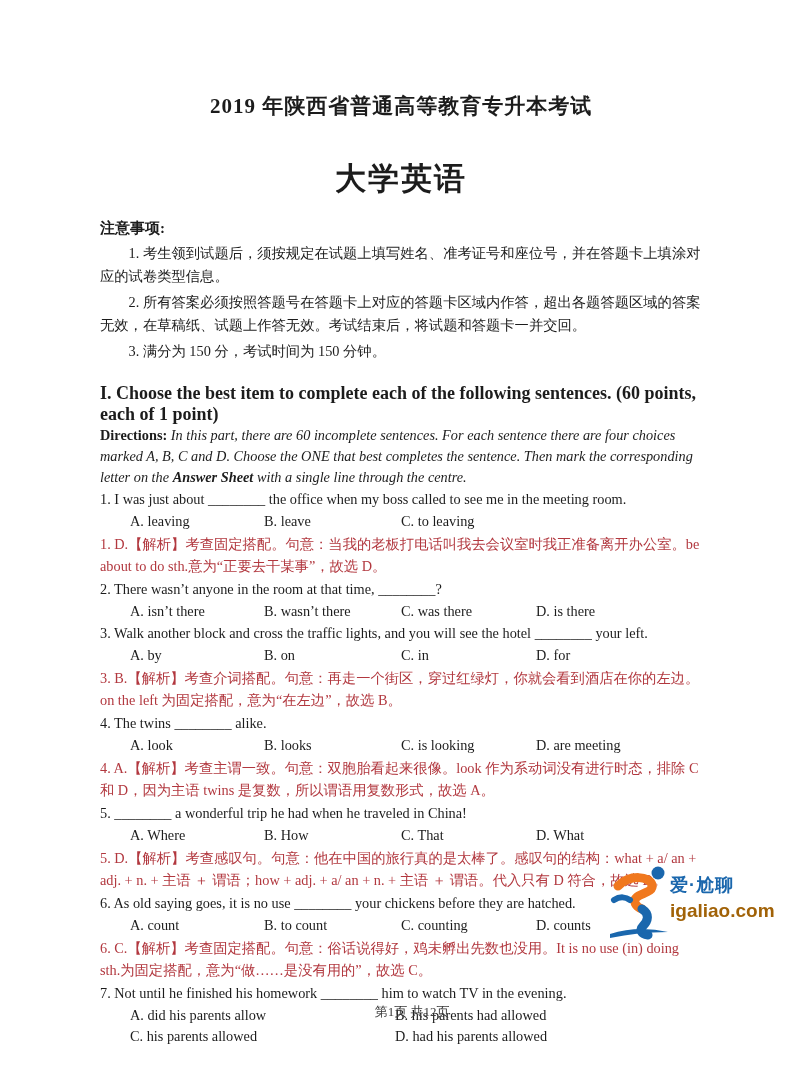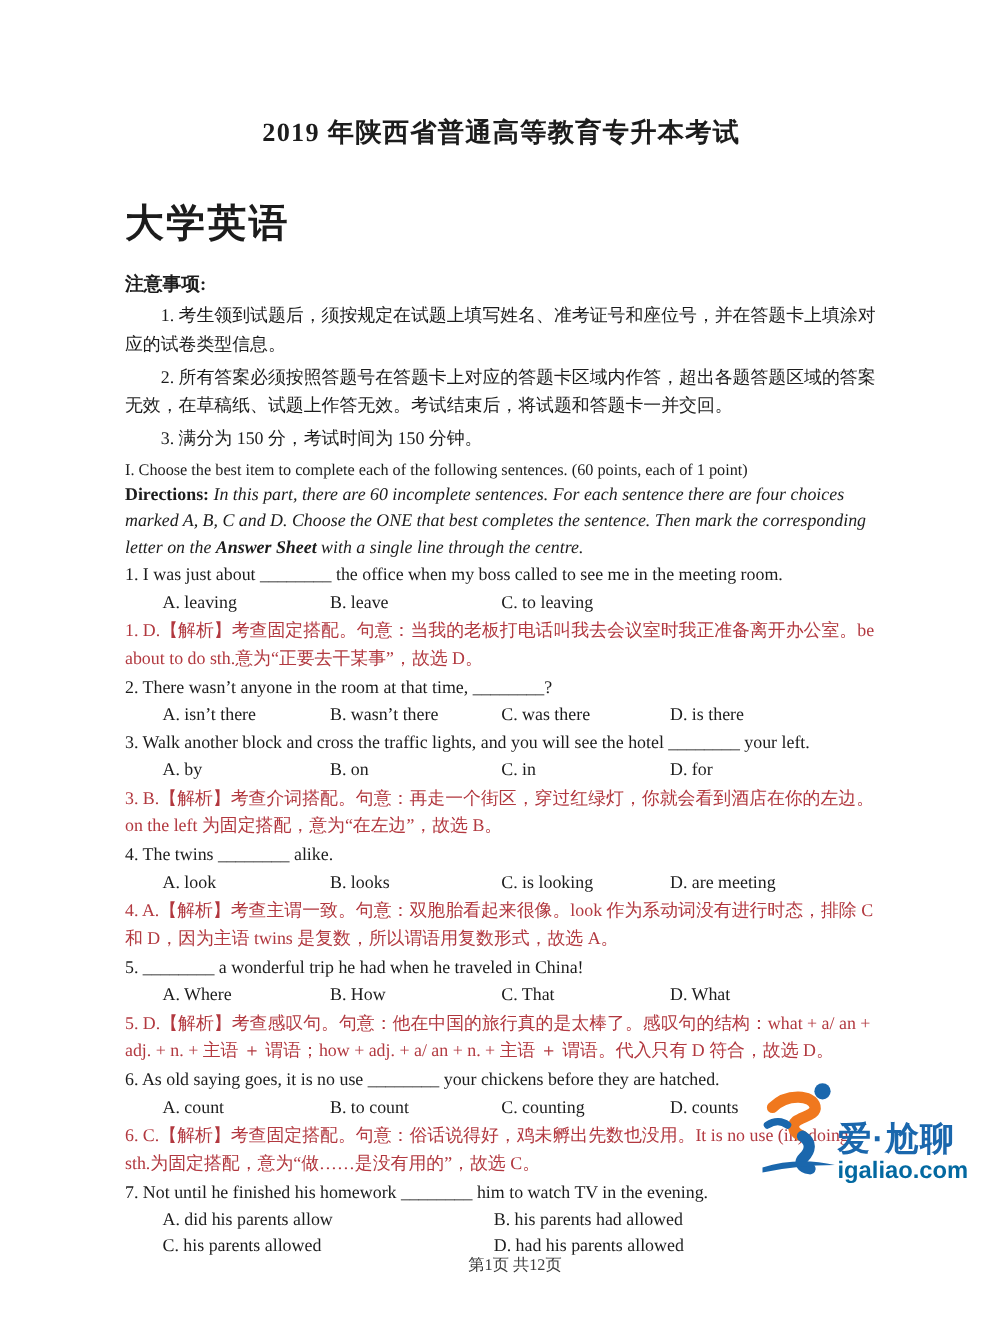--- a/index.html
+++ b/index.html
@@ -25,40 +25,40 @@
   .exam-title {
     margin-top: 92px;
     text-align: center;
     font-size: 21px;
     font-weight: bold;
     letter-spacing: 1px;
     line-height: 28px;
   }
   .exam-subject {
     margin-top: 40px;
-    text-align: left;
+    text-align: center;
     font-size: 31px;
     font-weight: bold;
     letter-spacing: 2px;
     line-height: 38px;
   }
   .notice-heading {
     margin-top: 20px;
     font-weight: bold;
     font-size: 15px;
   }
   .notice {
     text-indent: 2em;
     margin-top: 3px;
     line-height: 23px;
   }
   .section-heading {
-    margin-top: 2px;
-    font-weight: normal;
-    font-size: 13px;
+    margin-top: 20px;
+    font-weight: bold;
+    font-size: 18px;
     line-height: 21px;
   }
   .directions {
     line-height: 21px;
   }
   .directions .dir-label { font-weight: bold; }
   .directions .dir-body { font-style: italic; }
   .directions .dir-strong { font-weight: bold; font-style: italic; text-align: center; }
   .question { margin: 0; }
   .stem { line-height: 21px; margin-top: 1px; }
@@ -92,24 +92,23 @@
   }
   .wm-figure { width: 62px; height: 80px; flex: none; }
   .wm-text {
     display: flex;
     flex-direction: column;
     padding-top: 10px;
   }
   .wm-brand {
     font-family: "Liberation Sans", "DejaVu Sans", sans-serif;
     font-weight: bold;
-    font-size: 27px;
+    font-size: 18px;
     line-height: 30px;
     letter-spacing: 1px;
-    margin-top: 26px;
   }
   .wm-domain {
     font-family: "Liberation Sans", "DejaVu Sans", sans-serif;
     font-weight: bold;
     font-size: 19px;
     line-height: 22px;
   }
 </style>
 </head>
 <body>
@@ -215,16 +214,16 @@
       <path d="M10 26 C 22 14, 42 16, 44 25 C 45.5 32, 34 33, 29 37 C 24 41, 28 47, 34 49" fill="none" stroke="#f0781e" stroke-width="9" stroke-linecap="round"></path>
 
       <path d="M6 40 C 12 36, 18 37, 22 40" fill="none" stroke="#1a67ad" stroke-width="6" stroke-linecap="round"></path>
 
       <path d="M34 49 C 42 54, 40 61, 35 66 C 31 70, 33 74, 40 75" fill="none" stroke="#1a67ad" stroke-width="9" stroke-linecap="round"></path>
 
       <path d="M2 74 Q 30 65, 60 72 Q 30 72, 2 78 Z" fill="#1a67ad"></path>
     </svg>
     <div class="wm-text">
       <span class="wm-brand" style="color:#1a67ad;">爱·尬聊</span>
-      <span class="wm-domain" style="color:#0369a1;">igaliao.com</span>
+      <span class="wm-domain" style="color:#a16207;">igaliao.com</span>
     </div>
   </div>
 </div>
 
 </body></html>

